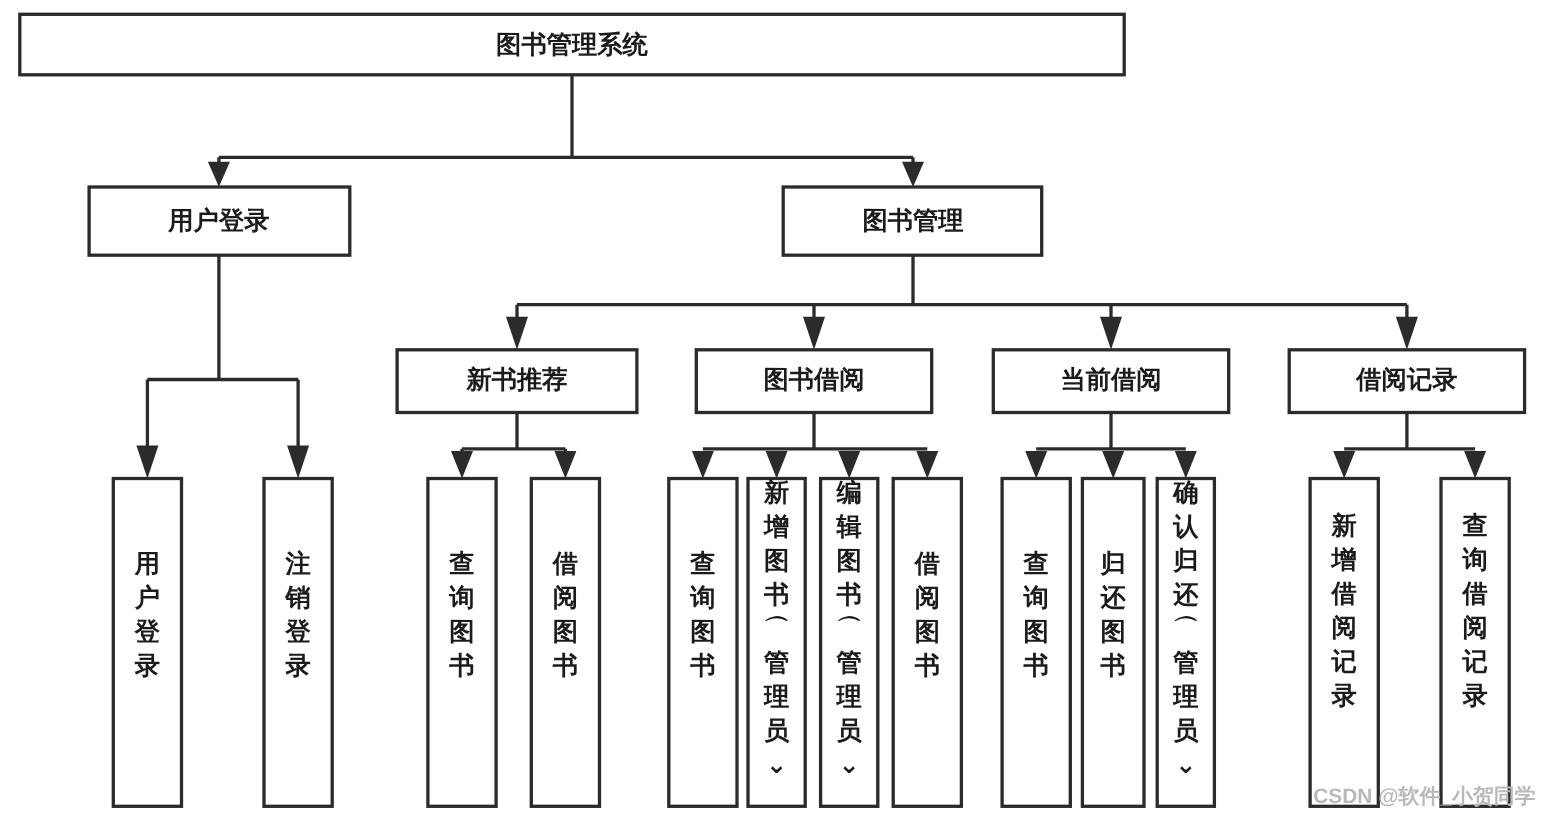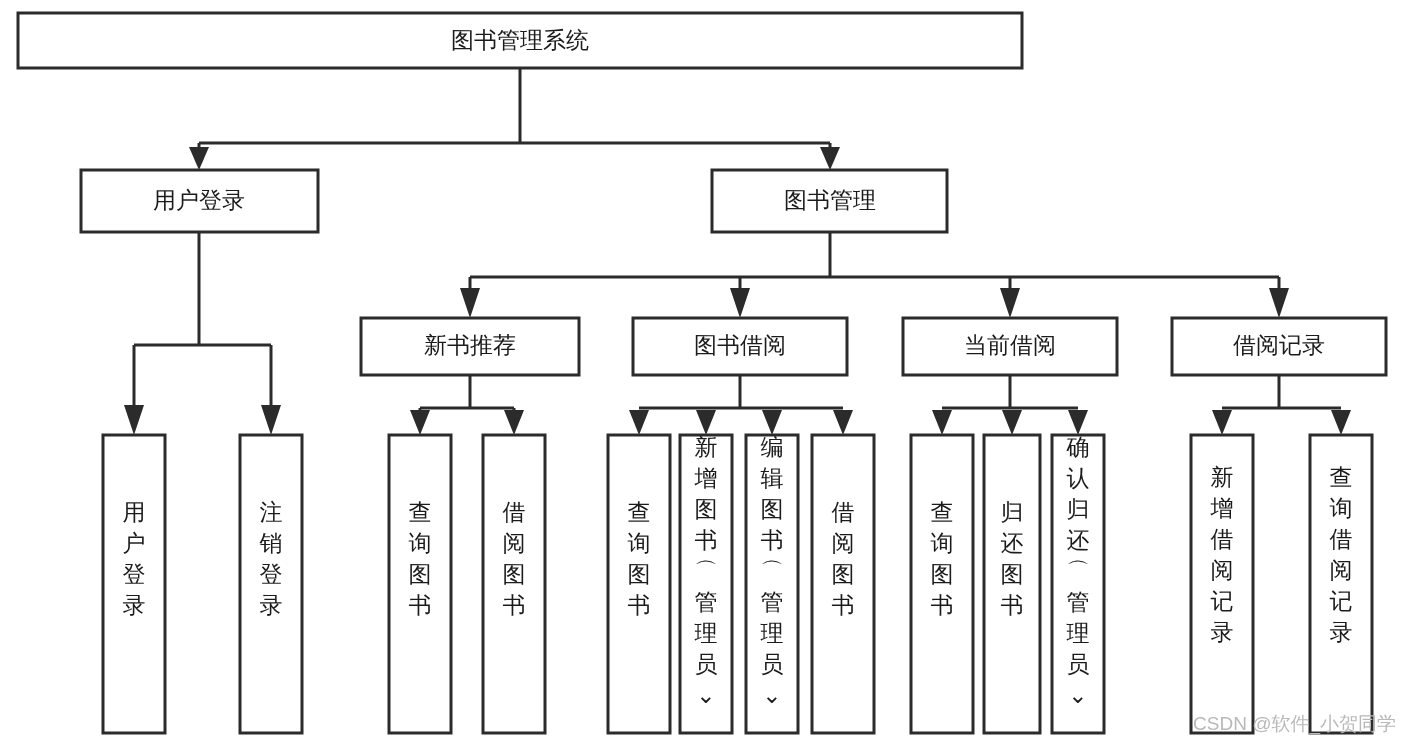--- a/index.html
+++ b/index.html
@@ -12,20 +12,21 @@
     height: 747px;
     font-family: "Liberation Sans", "DejaVu Sans", sans-serif;
     overflow: hidden;
     position: relative;
   }
   #diagram-root {
     position: absolute;
     left: 0; top: 0;
     width: 1405px;
     height: 747px;
+    font-weight: bold;
   }
   svg#flow {
     display: block;
     width: 1405px;
     height: 747px;
   }
   .node-rect {
     fill: #ffffff;
     stroke: #2b2b2b;
     stroke-width: 3;

